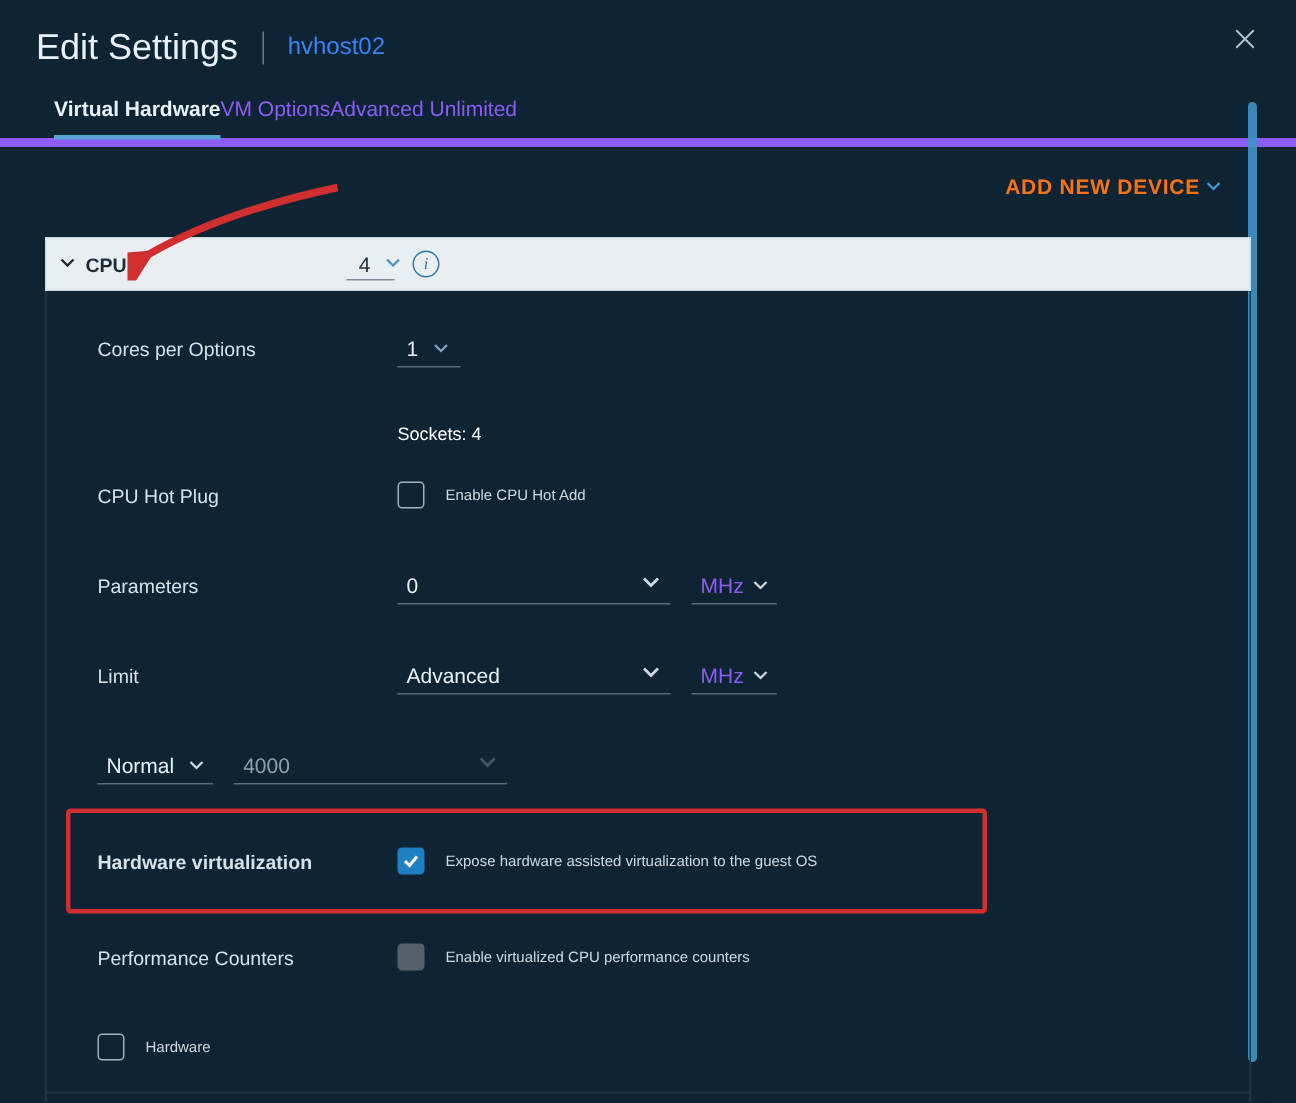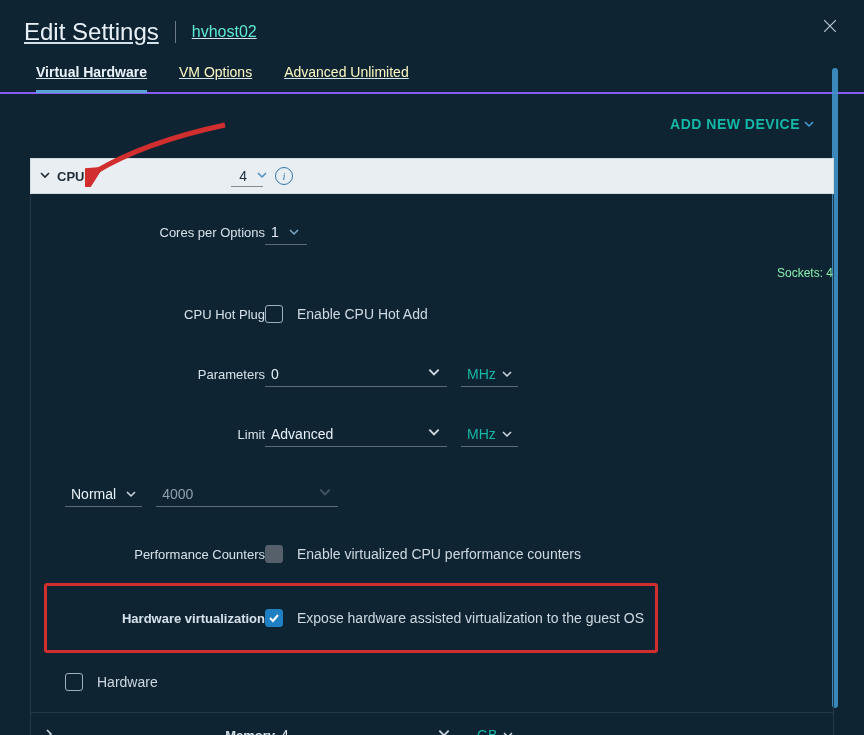--- a/index.html
+++ b/index.html
@@ -1,60 +1,60 @@
 <!DOCTYPE html>
 <html><head>
 <meta charset="utf-8">
 <style>
   html,body{margin:0;padding:0;background:#0b1a26;font-family:'Segoe UI',Arial,Helvetica,sans-serif;color:#d6e2ea;font-size:14px;}
-  .modal{width:864px;height:735px;background:#0f2433;position:relative;overflow:hidden;box-sizing:border-box;text-decoration:underline;}
+  .modal{width:864px;height:735px;background:#0f2433;position:relative;overflow:hidden;box-sizing:border-box;}
   
   .hdr{display:flex;align-items:center;padding:18px 24px 4px 24px;}
   .hdr h1{font-size:24px;font-weight:400;color:#e8f1f7;margin:0;}
   .hdr .sep{height:22px;border-left:1px solid #6b7a86;margin:0 16px;}
-  .hdr .sub{font-size:16px;color:#5eead4;}
+  .hdr .sub{font-size:16px;color:#3b82f6;}
   .close{position:absolute;top:16px;right:24px;color:#b6c4cf;font-size:22px;line-height:1;cursor:pointer;}
   
-  .tabs{display:flex;gap:32px;padding:14px 36px 0 36px;border-bottom:2px solid #8b5cf6;}
-  .tab{padding:0 0 10px 0;color:#fef9c3;cursor:pointer;font-size:14px;}
+  .tabs{display:flex;padding:14px 36px 0 36px;border-bottom:6px solid #8b5cf6;}
+  .tab{padding:0 0 10px 0;color:#8b5cf6;cursor:pointer;font-size:14px;}
   .tab.active{color:#eaf3fa;border-bottom:3px solid #57a5d6;font-weight:600;margin-bottom:-1px;}
   
-  .body{position:absolute;top:108px;bottom:0;left:30px;right:30px;overflow:hidden;text-align:right;}
+  .body{position:absolute;top:108px;bottom:0;left:30px;right:30px;overflow:hidden;}
   .scrollbar{position:absolute;top:68px;right:26px;width:6px;height:640px;background:#3f93c9;border-radius:3px;opacity:.9;}
-  .addnew{position:absolute;top:116px;right:50px;color:#14b8a6;font-weight:700;letter-spacing:.5px;display:flex;align-items:center;gap:4px;cursor:pointer;}
+  .addnew{position:absolute;top:116px;right:50px;color:#f97316;font-weight:700;letter-spacing:.5px;display:flex;align-items:center;gap:4px;cursor:pointer;}
   .addnew svg{width:12px;height:12px;}
   
   .exp-bar{background:#e9eef2;color:#1b2b38;display:flex;align-items:center;height:34px;border:1px solid #d3dbe2;margin-top:50px;}
   .exp-bar .caret{margin:0 6px 0 8px;}
   .exp-bar .lbl{font-weight:600;font-size:13px;}
   .exp-bar .val{margin-left:auto;margin-right:540px;display:flex;align-items:center;gap:8px;}
   .exp-bar .valnum{color:#1b2b38;border-bottom:1px solid #7f8c97;padding:2px 16px 2px 8px;position:relative;}
   .exp-bar .dd{color:#4a90c2;font-size:12px;margin-left:-14px;}
   .info-icon{width:16px;height:16px;border:1px solid #2a7ab0;border-radius:50%;display:inline-flex;align-items:center;justify-content:center;color:#2a7ab0;font-size:11px;font-style:italic;font-family:serif;}
   
   .rows{border:1px solid #243746;border-top:none;padding:8px 0 0 0;}
   .row{display:flex;align-items:center;min-height:48px;padding:6px 0 6px 34px;}
   .row .lab{width:200px;color:#d6e2ea;font-size:13px;}
   .row .ctrls{display:flex;align-items:center;gap:14px;}
   .under{border-bottom:1px solid #5b6b78;padding:4px 6px;min-width:24px;color:#e8f1f7;display:flex;align-items:center;gap:10px;}
   .under.wide{min-width:170px;justify-content:space-between;}
   .under.mid{min-width:30px;}
   .under.gray{color:#8fa0ad;}
-  .unit{display:flex;align-items:center;gap:6px;color:#14b8a6;}
+  .unit{display:flex;align-items:center;gap:6px;color:#8b5cf6;}
   .chev{display:inline-block;}
   .chev svg{width:10px;height:10px;}
   .big-chev svg{width:14px;height:14px;}
-  .small{font-size:12px;color:#86efac;margin-top:4px;margin-left:234px;}
+  .small{font-size:12px;color:#ffffff;margin-top:20px;margin-left:234px;}
   
   .cb{width:16px;height:16px;border:1px solid #9db0bd;border-radius:3px;display:inline-flex;align-items:center;justify-content:center;background:transparent;}
   .cb.checked{background:#1e7fc2;border-color:#1e7fc2;}
   .cb.dim{background:#55606a;border-color:#55606a;}
   .cb svg{width:12px;height:12px;display:none;}
   .cb.checked svg{display:block;}
-  .cblabel{color:#cfd9e1;font-size:14px;}
+  .cblabel{color:#cfd9e1;font-size:10px;}
   
   .hl{outline:3px solid #d12f2f;outline-offset:-2px;padding-top:10px;padding-bottom:10px;border-radius:2px;margin-left:14px;margin-right:176px;padding-left:20px;}
   
   .crow{display:flex;align-items:center;height:44px;border-top:1px solid #243746;padding-left:12px;position:relative;}
   .crow .caret{margin-right:8px;}
   .crow .lbl{width:212px;font-weight:600;color:#d6e2ea;font-size:13px;}
   
   .arrow-ann{position:absolute;top:117px;left:85px;pointer-events:none;}
   .caret svg{width:12px;height:12px;}
 </style>
@@ -176,37 +176,37 @@
             </span>
           <span class="under wide gray">
               <span>4000</span>
               <span class="big-chev" style="opacity:.4"><svg viewBox="0 0 12 12">
                   <path d="M2 4 L6 8 L10 4" stroke="#8fa0ad" stroke-width="1.6" fill="none"></path>
                 </svg></span>
             </span>
         </div>
       </div>
 
-      <div class="row">
-        <div class="lab">Performance Counters</div>
-        <div class="ctrls">
-          <span class="cb dim"></span>
-          <span class="cblabel">Enable virtualized CPU performance counters</span>
-        </div>
-      </div>
-
       <div class="row hl">
         <div class="lab" style="font-weight:600">Hardware virtualization</div>
         <div class="ctrls">
           <span class="cb checked">
               <svg viewBox="0 0 12 12">
                 <path d="M2 6 L5 9 L10 3" stroke="#fff" stroke-width="2" fill="none"></path>
               </svg>
             </span>
           <span class="cblabel">Expose hardware assisted virtualization to the guest OS</span>
+        </div>
+      </div>
+
+      <div class="row">
+        <div class="lab">Performance Counters</div>
+        <div class="ctrls">
+          <span class="cb dim"></span>
+          <span class="cblabel">Enable virtualized CPU performance counters</span>
         </div>
       </div>
 
       <div class="row">
         <div class="ctrls">
           <span class="cb"></span>
           <span class="cblabel">Hardware</span>
         </div>
       </div>
 

